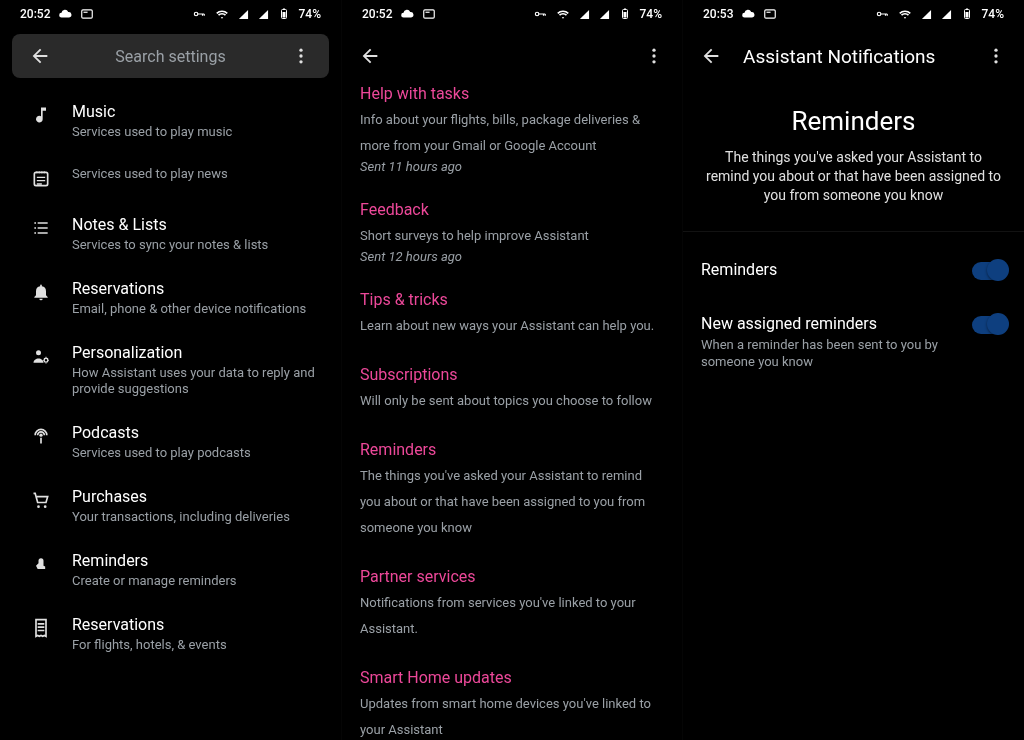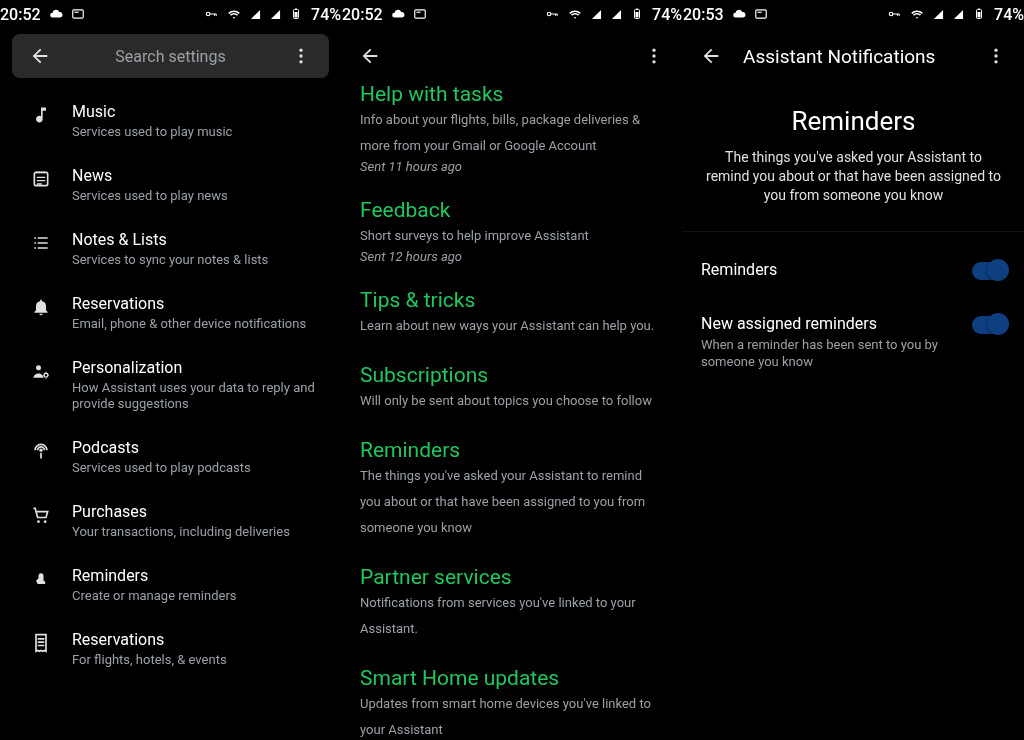--- a/index.html
+++ b/index.html
@@ -4,21 +4,21 @@
 <style>
   * { box-sizing: border-box; margin: 0; padding: 0; }
   html, body { width: 1024px; height: 740px; background: #000; color: #e0e0e0; font-family: Roboto, "Helvetica Neue", Arial, sans-serif; overflow: hidden; }
   .screens { display: flex; width: 1024px; height: 740px; }
   .screen { position: relative; height: 740px; background: #000; display: flex; flex-direction: column; }
   .screen:nth-child(1) { width: 341px; }
   .screen:nth-child(2) { width: 341px; }
   .screen:nth-child(3) { width: 342px; }
 
   
-  .statusbar { height: 28px; display: flex; align-items: center; justify-content: space-between; padding: 0 0; font-size: 16px; color: #fff; font-weight: 500; }
+  .statusbar { height: 28px; display: flex; align-items: center; justify-content: space-between; padding: 0 20px; font-size: 12px; color: #fff; font-weight: 500; }
   .sb-left { display: flex; align-items: center; gap: 8px; }
   .sb-right { display: flex; align-items: center; gap: 9px; }
   .sb-right svg, .sb-left svg { display: block; }
 
   
   .appbar { height: 56px; display: flex; align-items: center; padding: 0 8px; gap: 12px; }
   .searchbar { flex: 1; height: 44px; background: #2a2a2a; border-radius: 8px; display: flex; align-items: center; padding: 0 8px; margin: 12px 6px; }
   .searchbar .back-slot { width: 40px; display: flex; align-items: center; justify-content: center; }
   .search-input { flex: 1; text-align: center; color: #9aa0a6; font-size: 16px; }
   .icon-btn { width: 40px; height: 40px; display: flex; align-items: center; justify-content: center; color: #e0e0e0; }
@@ -29,21 +29,21 @@
   .list1 { flex: 1; overflow: hidden; padding: 6px 10px 0 24px; }
   .row1 { display: flex; align-items: flex-start; gap: 18px; padding: 12px 4px 14px 4px; }
   .row1 .row-icon { width: 26px; display: flex; align-items: center; justify-content: center; padding-top: 3px; color: #e0e0e0; flex-shrink: 0; }
   .row1 .row-texts { flex: 1; min-width: 0; }
   .row1 .row-title { color: #fff; font-size: 16px; line-height: 20px; margin-bottom: 2px; }
   .row1 .row-sub { color: #9aa0a6; font-size: 13px; line-height: 16px; }
 
   
   .list2 { flex: 1; overflow: hidden; padding: 0 18px; }
   .cat { padding: 12px 0 14px 0; }
-  .cat .cat-title { color: #22c55e; font-size: 21px; line-height: 20px; margin-bottom: 3px; }
+  .cat .cat-title { color: #ec4899; font-size: 16px; line-height: 20px; margin-bottom: 3px; }
   .cat .cat-desc { color: #9aa0a6; font-size: 13px; line-height: 26px; }
   .cat .cat-sent { color: #9aa0a6; font-size: 13px; font-style: italic; }
 
   
   .hero { padding: 22px 20px 26px 20px; text-align: center; border-bottom: 1px solid rgba(255,255,255,0.07); }
   .hero-title { color: #fff; font-size: 26px; font-weight: 400; margin-bottom: 12px; }
   .hero-desc { color: #e0e0e0; font-size: 14px; line-height: 19px; }
   .toggles { padding: 12px 18px; }
   .toggle-row { display: flex; align-items: flex-start; justify-content: space-between; gap: 14px; padding: 16px 0; }
   .toggle-texts { flex: 1; }
@@ -195,21 +195,20 @@
       <div class="row-sub">Services used to play music</div>
     </div>
         </div>
         <div class="row1">
     <div class="row-icon">
       <svg width="20" height="20" viewBox="0 0 24 24">
               <use href="#i-news"></use>
             </svg>
     </div>
     <div class="row-texts">
-      <div class="row-title">News</div>
       <div class="row-sub">Services used to play news</div>
     </div>
         </div>
         <div class="row1">
     <div class="row-icon">
       <svg width="20" height="20" viewBox="0 0 24 24">
               <use href="#i-list"></use>
             </svg>
     </div>
     <div class="row-texts">

